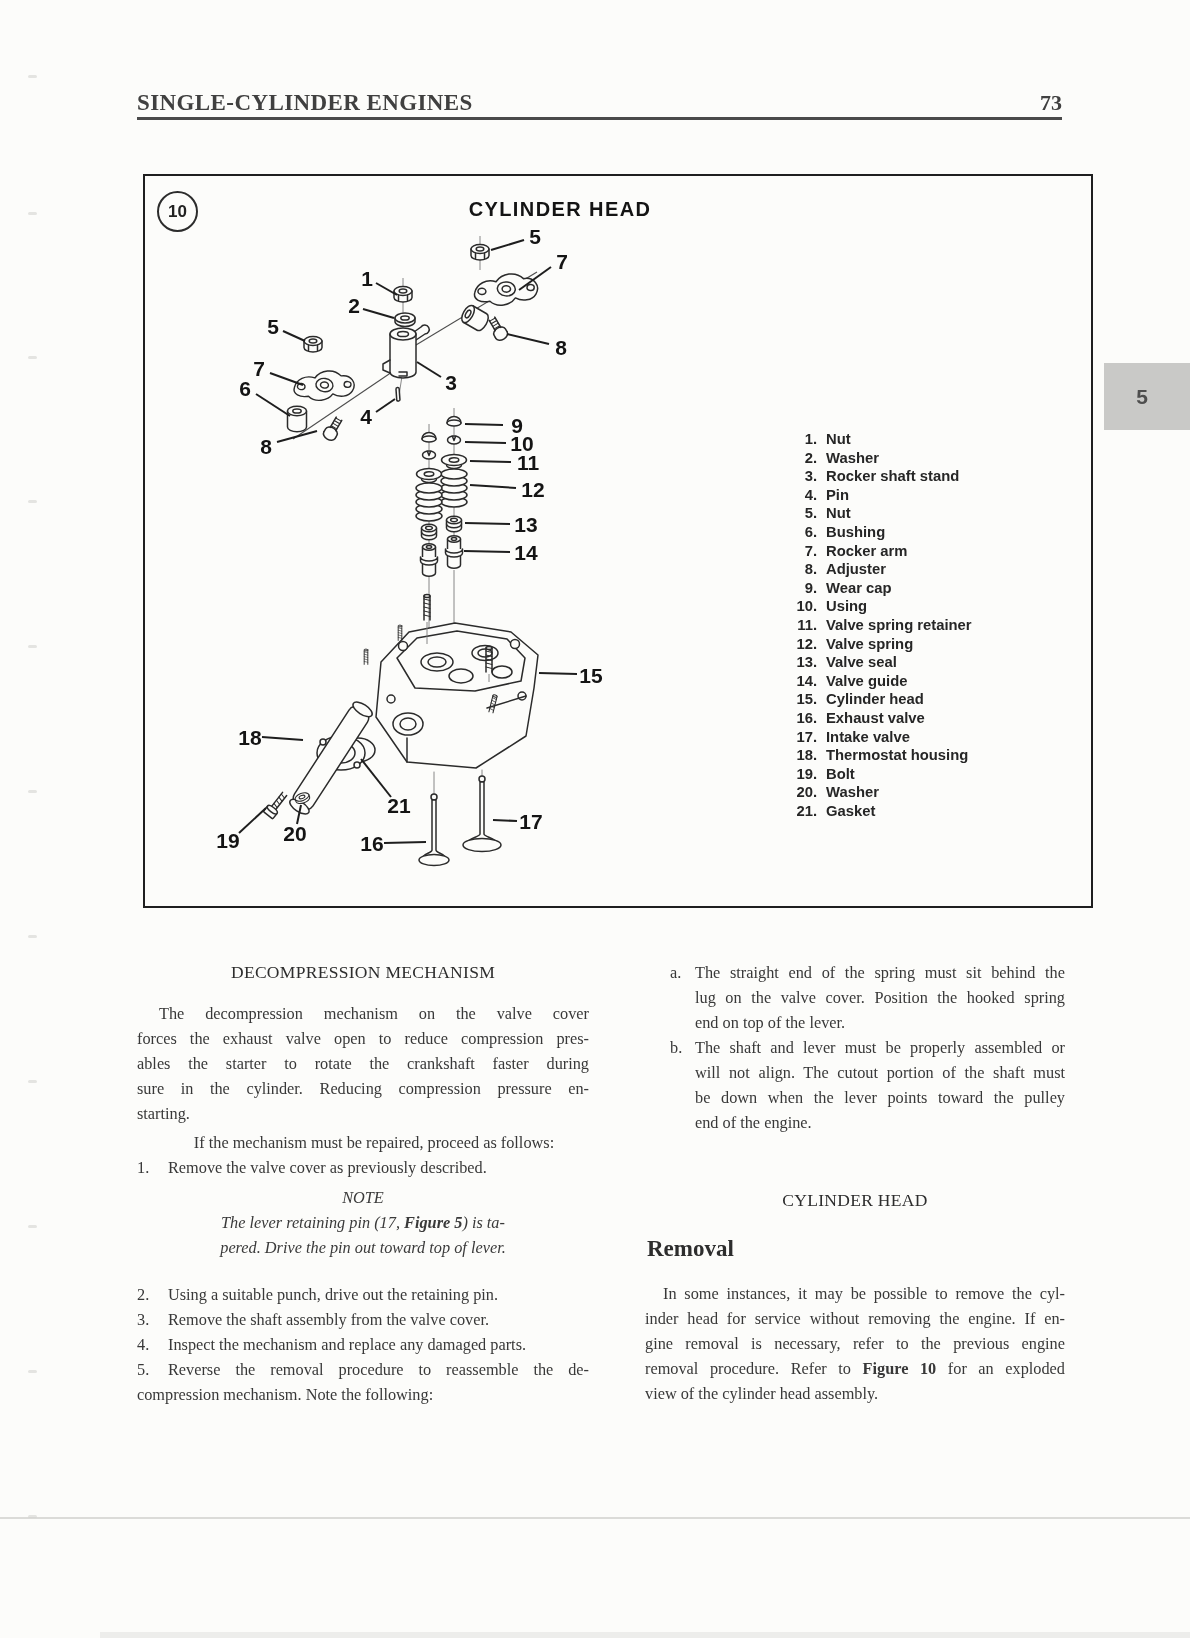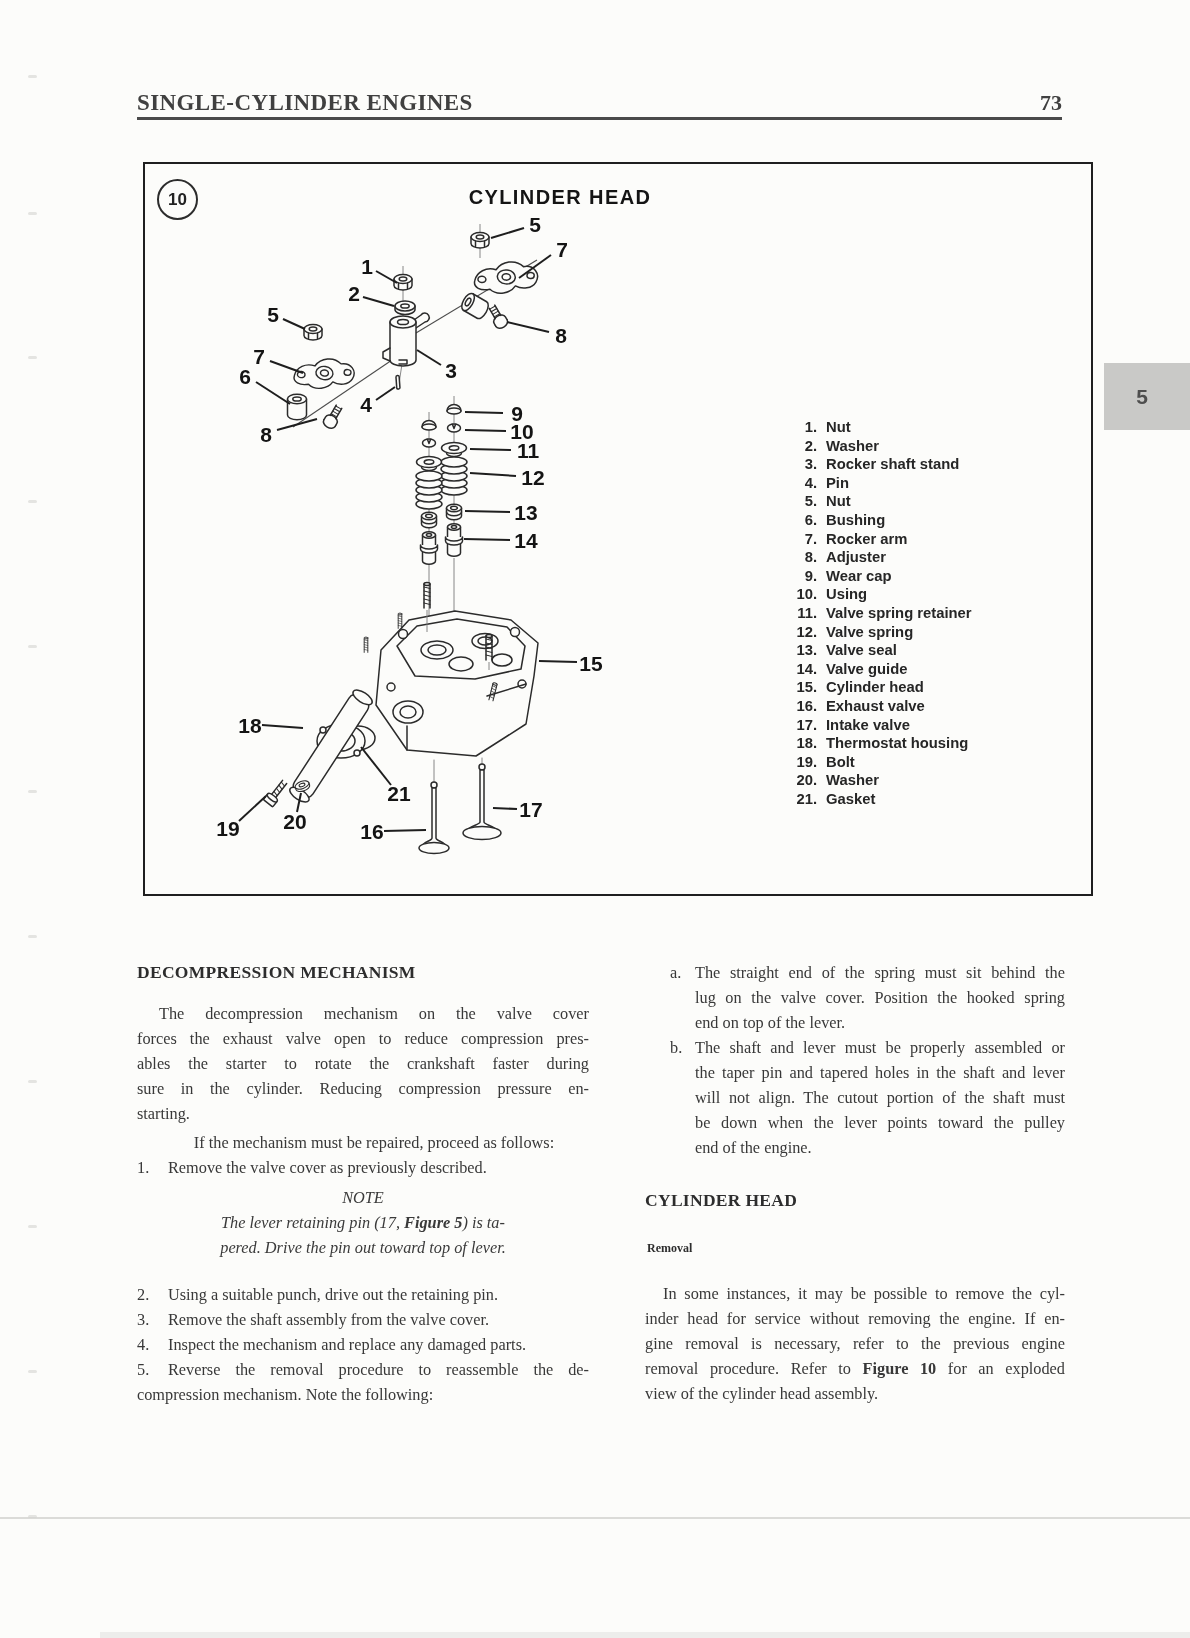--- a/index.html
+++ b/index.html
@@ -6,21 +6,21 @@
   body{width:1190px;height:1638px;position:relative;background:#fcfcfa;
        font-family:"Liberation Serif",serif;color:#383838;overflow:hidden;}
   .abs{position:absolute;}
 
   
   .hdr-title{left:137px;top:90px;font-size:23px;font-weight:bold;color:#404040;letter-spacing:.4px;}
   .hdr-page{left:960px;top:90px;width:102px;text-align:right;font-size:22px;font-weight:bold;color:#404040;}
   .hdr-rule{left:137px;top:117px;width:925px;height:3px;background:#4a4a4a;}
 
   
-  .figbox{left:143px;top:162px;width:950px;height:734px;border:2.6px solid #1f1f1f;box-sizing:border-box;}
+  .figbox{left:143px;top:174px;width:950px;height:734px;border:2.6px solid #1f1f1f;box-sizing:border-box;}
   .fig-badge{left:12px;top:15px;width:37px;height:37px;border:2.4px solid #2c2c2c;border-radius:50%;
              display:flex;align-items:center;justify-content:center;
              font-family:"Liberation Sans",sans-serif;font-weight:bold;font-size:17px;color:#222;}
   .fig-title{left:0;top:22px;width:830px;text-align:center;font-family:"Liberation Sans",sans-serif;
              font-weight:bold;font-size:20px;letter-spacing:1.4px;color:#141414;}
   .plist{left:588px;top:239px;font-family:"Liberation Sans",sans-serif;font-weight:bold;
          font-size:14.8px;color:#262626;line-height:18.6px;margin-top:15px;}
   .prow .pn{display:inline-block;width:84px;text-align:right;margin-right:9px;}
   .figsvg{left:0;top:0;}
 
@@ -34,22 +34,22 @@
 
   
   .tab5{left:1104px;top:363px;width:86px;height:67px;background:#c9c9c7;
         display:flex;align-items:center;justify-content:center;
         font-family:"Liberation Sans",sans-serif;font-weight:bold;font-size:21px;color:#4e4e4e;
         text-indent:-10px;}
 
   
   .colL{left:137px;top:955px;width:452px;font-size:16.3px;line-height:25px;}
   .colR{left:645px;top:955px;width:420px;font-size:16.3px;line-height:25px;}
-  .colhead{width:100%;text-align:left;font-weight:bold;font-size:17.5px;color:#2d2d2d;letter-spacing:.3px;}
-  .subhead{font-weight:bold;font-size:12px;color:#2d2d2d;}
+  .colhead{width:100%;text-align:center;font-weight:normal;font-size:17.5px;color:#2d2d2d;letter-spacing:.3px;}
+  .subhead{font-weight:bold;font-size:23px;color:#2d2d2d;}
   .tline{min-height:25px;}
   .jl{text-align:justify;text-align-last:justify;}
   .ind{text-indent:22px;text-align:center;}
   .snum{display:inline-block;width:31px;}
   .noteblk{left:30px;width:392px;text-align:center;font-style:italic;color:#3a3a3a;}
   .itemblk{position:absolute;padding-left:50px;width:370px;box-sizing:content-box;}
   .imark{position:absolute;left:25px;top:0;}
   .bold{font-weight:bold;}
 
   
@@ -385,21 +385,20 @@
         <div class="tline jl"><span>The straight end of the spring must sit behind the</span></div>
         <div class="tline jl"><span>lug on the valve cover. Position the hooked spring</span></div>
         <div class="tline"><span>end on top of the lever.</span></div>
       </div>
   </div>
 
   <div class="itemblk" style="top:80px">
     <span class="imark">b.</span>
     <div>
         <div class="tline jl"><span>The shaft and lever must be properly assembled or</span></div>
-        <div class="tline jl"><span>the taper pin and tapered holes in the shaft and lever</span></div>
         <div class="tline jl"><span>will not align. The cutout portion of the shaft must</span></div>
         <div class="tline jl"><span>be down when the lever points toward the pulley</span></div>
         <div class="tline"><span>end of the engine.</span></div>
       </div>
   </div>
 
   <div class="abs colhead" style="top:233px">CYLINDER HEAD</div>
 
   <div class="abs subhead" style="top:281px;left:2px">Removal</div>
 

